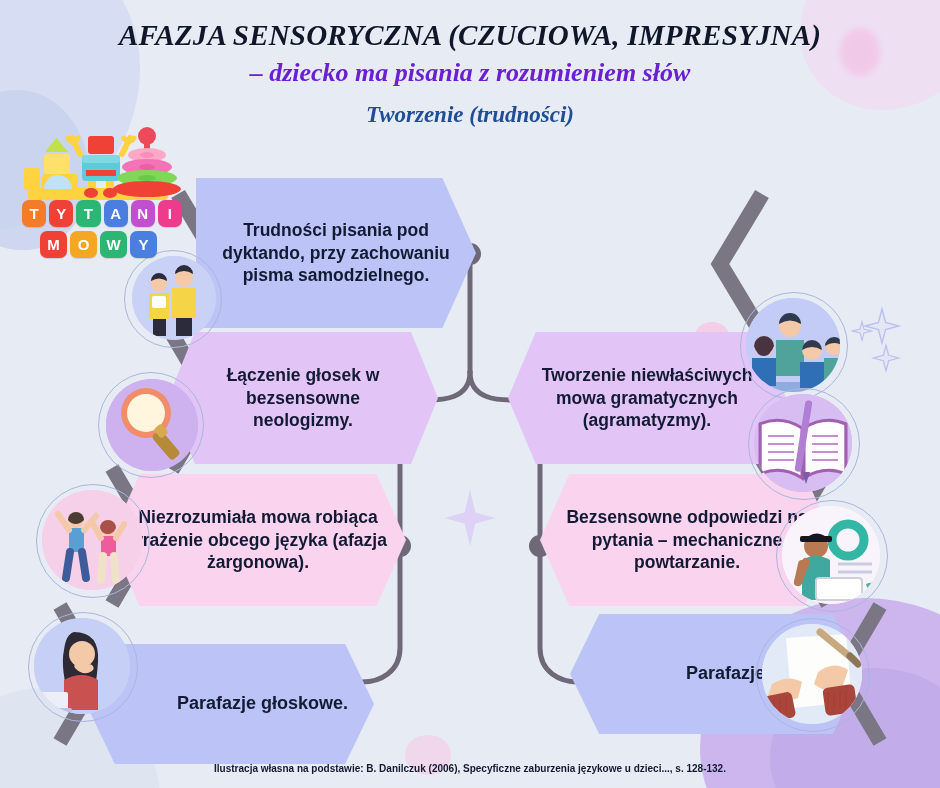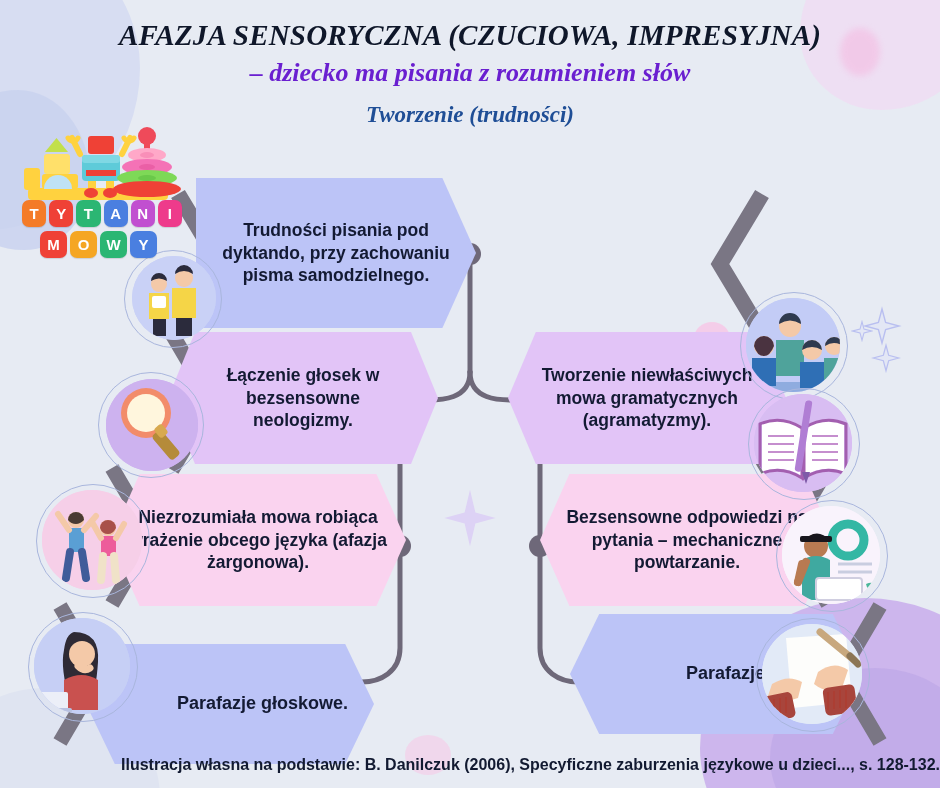--- a/index.html
+++ b/index.html
@@ -98,22 +98,22 @@
   .hex-pt-l{ 
     clip-path:polygon(10% 0%, 90% 0%, 100% 50%, 90% 100%, 10% 100%, 0% 50%);
   }
 
   
   .med{position:absolute;border-radius:50%;overflow:hidden;z-index:5;}
   .med-ring{position:absolute;border-radius:50%;border:1.5px solid #a9b6dd;z-index:5;}
 
   
   .footer{
-    position:absolute;left:0;bottom:14px;width:940px;text-align:right;z-index:8;
-    font-size:16px;font-weight:bold;color:#121a31;
+    position:absolute;left:0;bottom:14px;width:940px;text-align:center;z-index:8;
+    font-size:10px;font-weight:bold;color:#121a31;
     font-family:"Liberation Sans", sans-serif;
   }
 </style>
 </head>
 <body>
 
 <div class="stage">
 
   <div class="bg-layer">
     <div class="blob blob-tl"></div>

